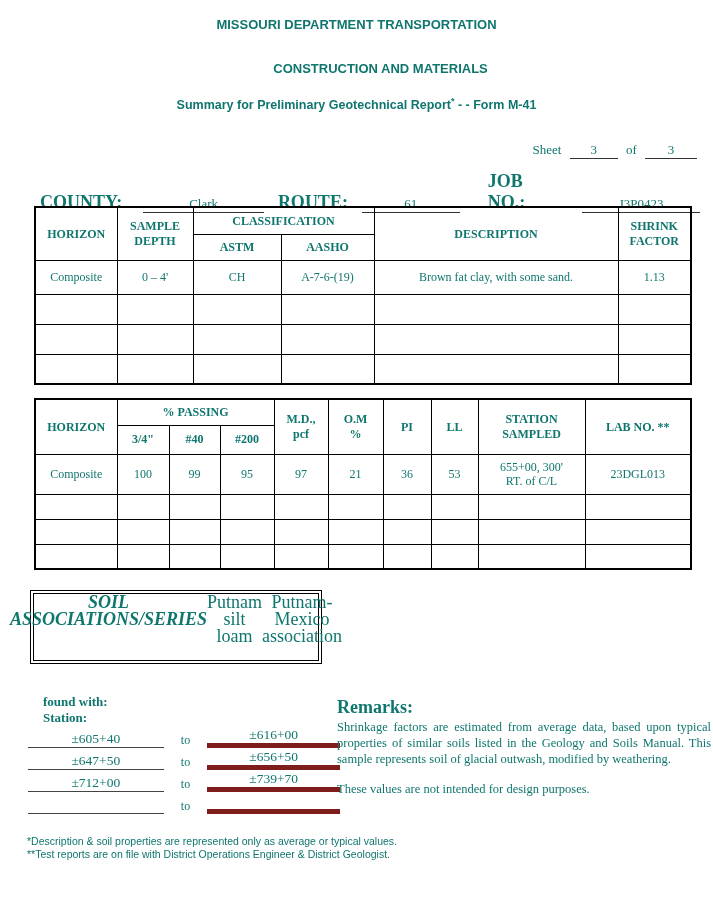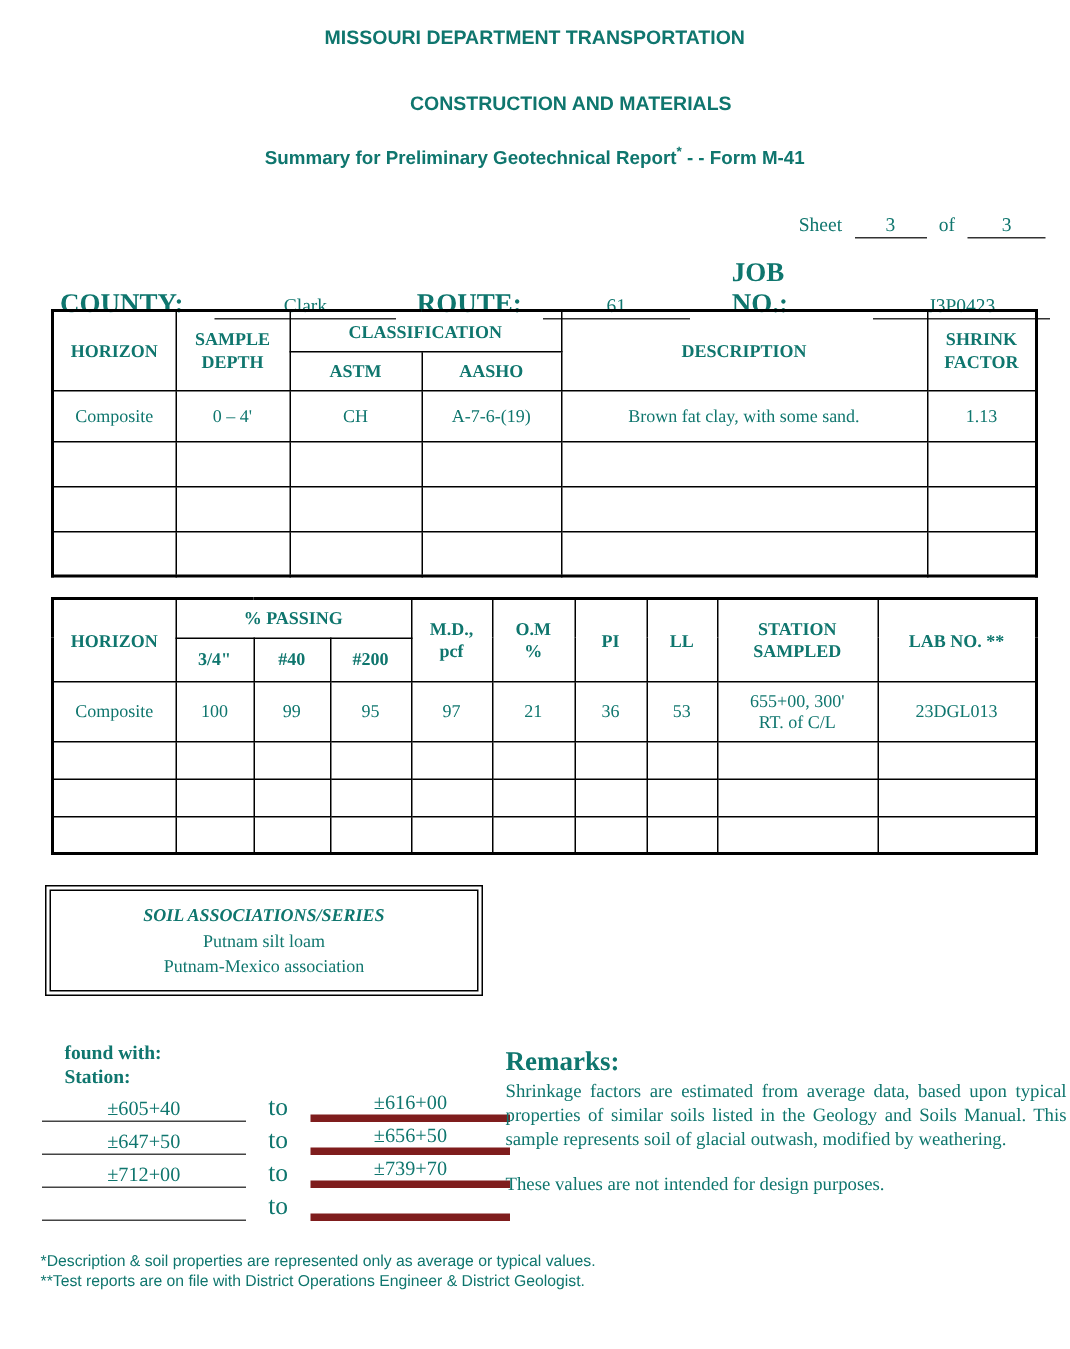--- a/index.html
+++ b/index.html
@@ -47,30 +47,30 @@
   .t1 .erow  { height:30px; }
   .t2 .hrow1 { height:26px; }
   .t2 .hrow2 { height:29px; }
   .t2 .drow  { height:40px; }
   .t2 .erow  { height:25px; }
 
   
   .soil-outer { left:30px; top:590px; width:292px; height:74px;
                 border:1px solid #000; padding:2px; box-sizing:border-box; }
   .soil-inner { border:1px solid #000; width:100%; height:100%; box-sizing:border-box;
-                display:flex; flex-direction:column; justify-content:center;
-                text-align:center; line-height:17px; font-size:12px; }
+                display:flex; flex-direction:row; justify-content:center;
+                text-align:center; line-height:17px; font-size:18px; }
   .soil-title { font-weight:bold; font-style:italic; }
 
   
   .found-block { left:28px; top:694px; width:312px; font-size:13px; }
   .found-block .blk-lbl { font-weight:bold; margin-left:15px; line-height:16px; }
   .st-row { display:flex; align-items:flex-end; height:22px; font-size:13.5px; }
   .st-from { width:137px; border-bottom:1px solid #444; text-align:center; }
-  .st-to-word { width:44px; text-align:center; font-size:17px; }
+  .st-to-word { width:44px; text-align:center; font-size:12px; }
   .st-to { width:134px; border-bottom:5px solid #7f1d1d; text-align:center; }
 
   
   .remarks { left:337px; top:697px; width:374px; font-size:12.5px; }
   .remarks-lbl { font-weight:bold; font-size:18px; }
   .remarks-p1 { text-align:justify; line-height:16px; margin-top:1px; }
   .remarks-p2 { margin-top:14px; line-height:16px; }
 
   
   .footnotes { left:27px; top:835px; font-family:"Liberation Sans", sans-serif;

